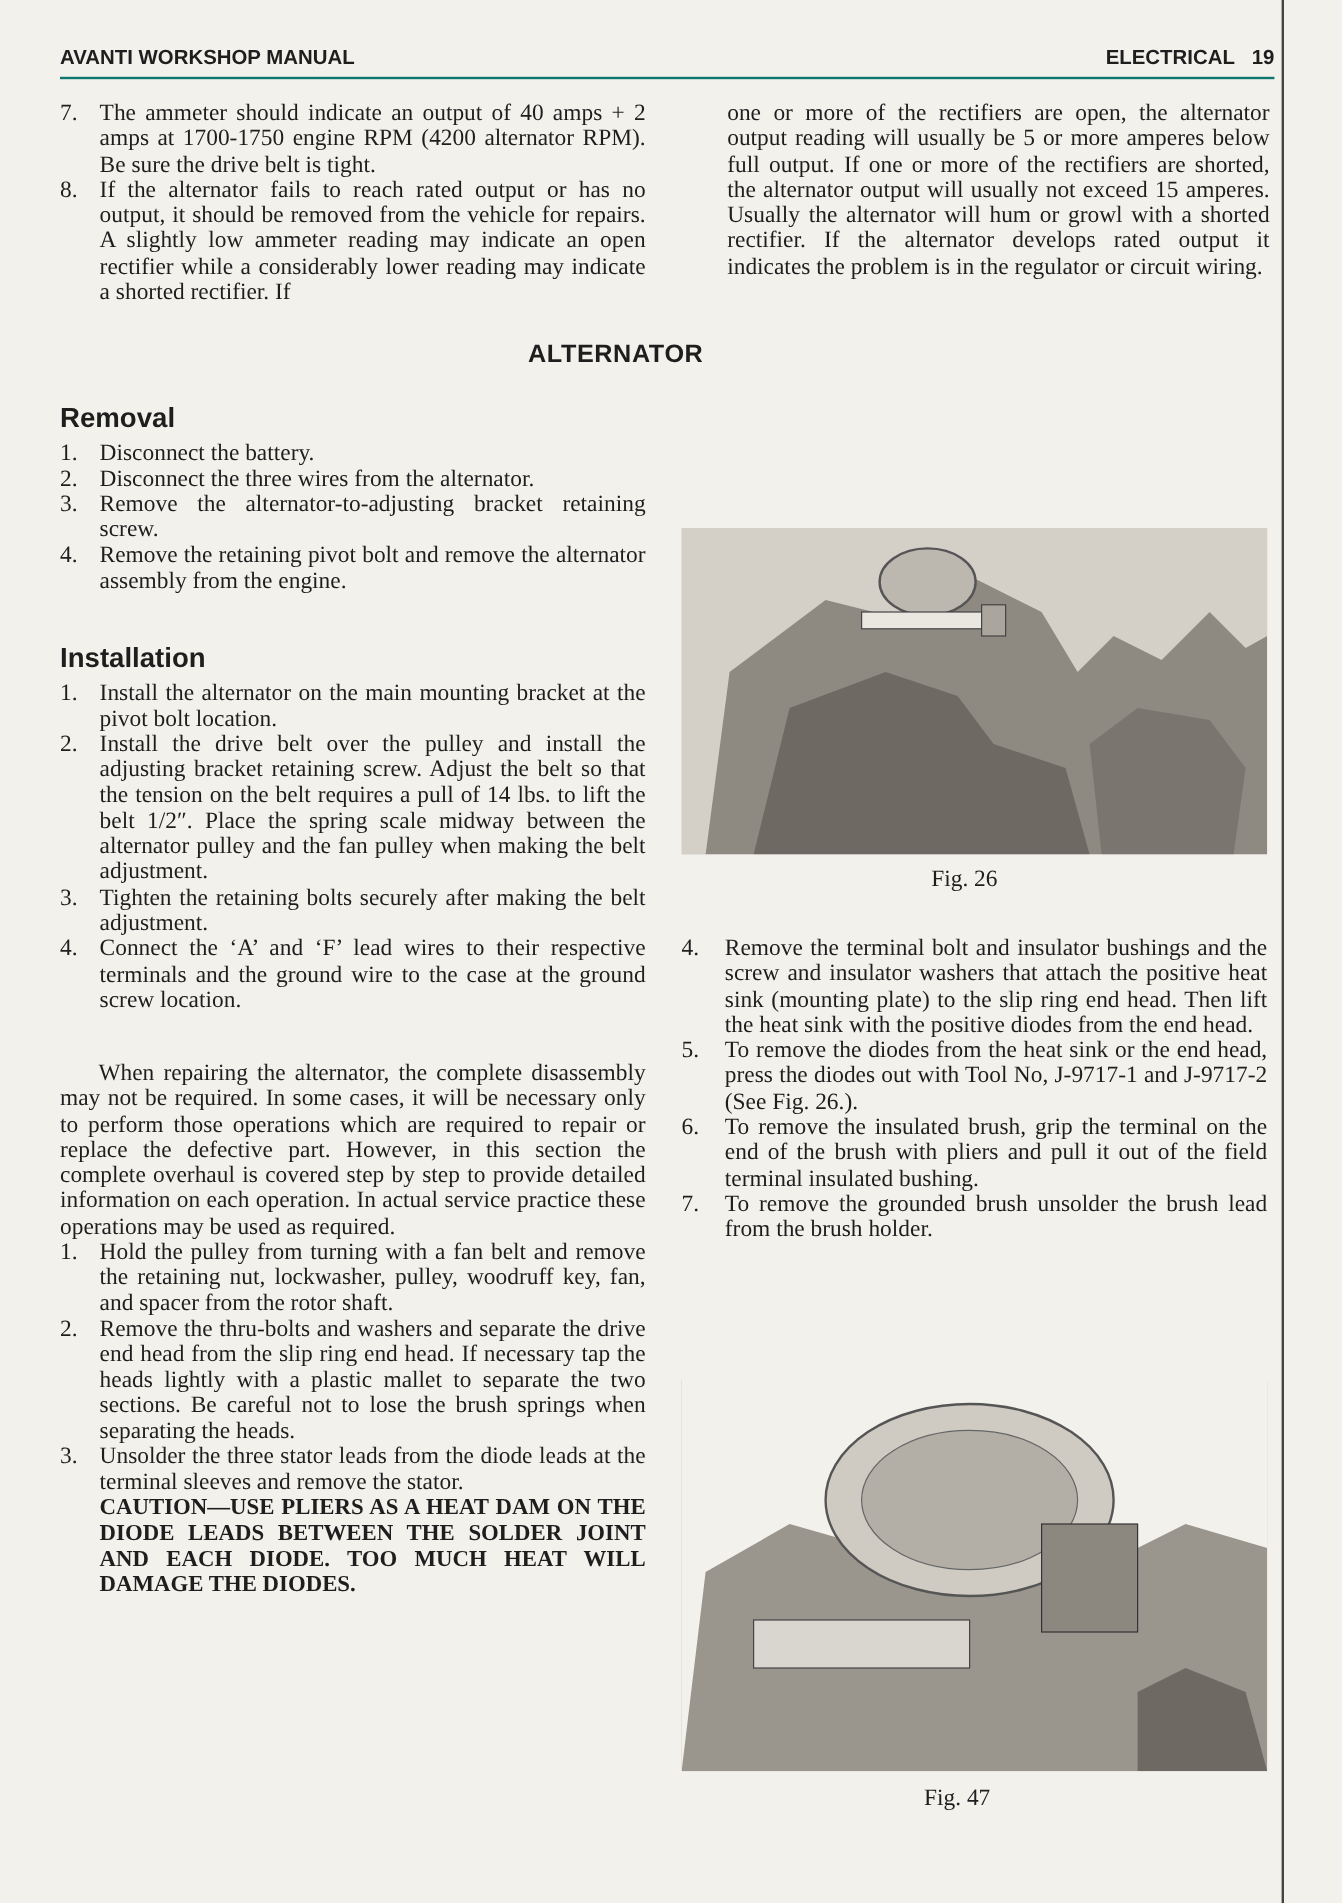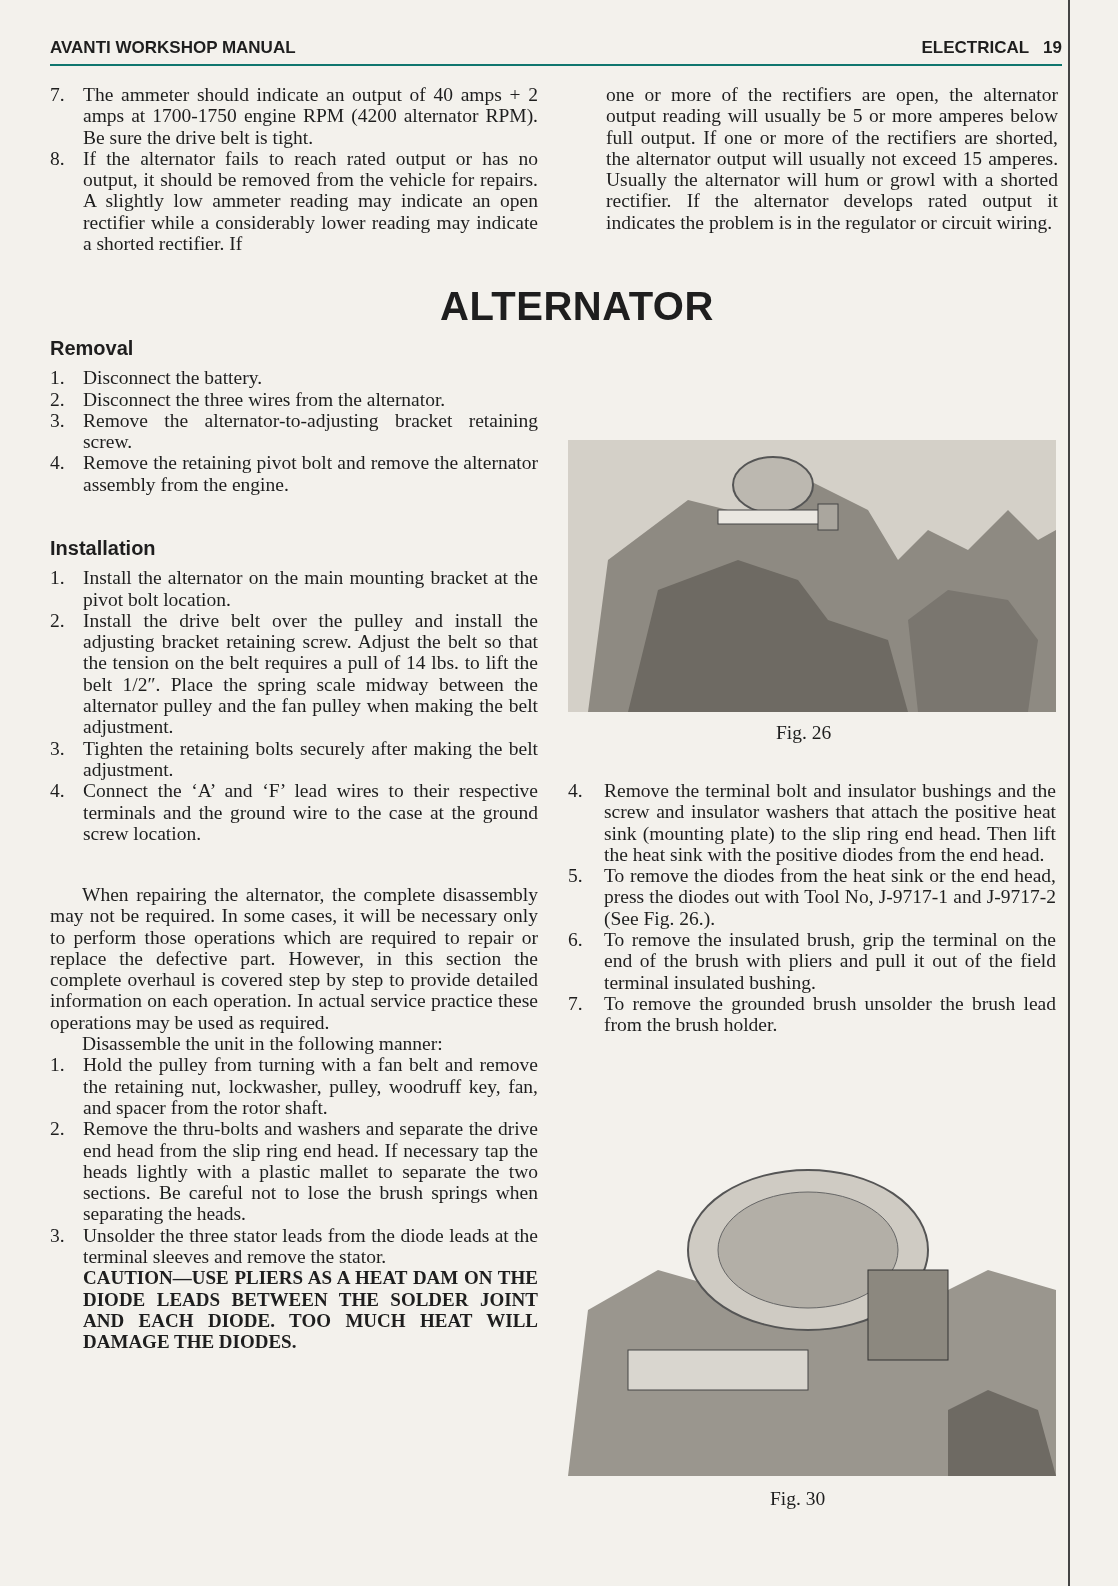--- a/index.html
+++ b/index.html
@@ -21,25 +21,25 @@
   .header .pg { margin-left: 14px; }
   .col { position: absolute; font-size: 19.5px; line-height: 21.3px; text-align: justify; }
   .col-left-top { left: 50px; top: 84px; width: 488px; }
   .col-right-top { left: 606px; top: 84px; width: 452px; }
   .item { display: flex; }
   .item .num { width: 33px; flex: none; }
   .item .txt { flex: 1; }
   .section-title {
     position: absolute; left: 440px; top: 284px;
     font-family: "Liberation Sans", "DejaVu Sans", sans-serif;
-    font-weight: bold; font-size: 40px; letter-spacing: 0.5px;
+    font-weight: bold; font-size: 21px; letter-spacing: 0.5px;
   }
   .subhead {
     font-family: "Liberation Sans", "DejaVu Sans", sans-serif;
-    font-weight: bold; font-size: 20px; margin: 0 0 8px 0;
+    font-weight: bold; font-size: 23px; margin: 0 0 8px 0;
   }
   .block { position: absolute; left: 50px; width: 488px; font-size: 19.5px; line-height: 21.3px; text-align: justify; }
   .removal { top: 338px; }
   .installation { top: 538px; }
   .disassembly { top: 884px; }
   .para { text-indent: 32px; }
   .caution { font-weight: bold; font-size: 19px; line-height: 21.3px; margin-left: 33px; }
   .caution .lbl { display: inline; margin-top: 39px; }
   .fig { position: absolute; background: #cfcbc3; overflow: hidden; }
   .fig26 { left: 568px; top: 440px; width: 488px; height: 272px; }
@@ -112,21 +112,20 @@
       <span class="txt">Tighten the retaining bolts securely after making the belt adjustment.</span>
     </div>
   <div class="item">
       <span class="num">4.</span>
       <span class="txt">Connect the ‘A’ and ‘F’ lead wires to their respective terminals and the ground wire to the case at the ground screw location.</span>
     </div>
 </div>
 
 <div class="block disassembly">
   <div class="para">When repairing the alternator, the complete disassembly may not be required. In some cases, it will be necessary only to perform those operations which are required to repair or replace the defective part. However, in this section the complete overhaul is covered step by step to provide detailed information on each operation. In actual service practice these operations may be used as required.</div>
-  <div class="para">Disassemble the unit in the following manner:</div>
   <div class="item">
       <span class="num">1.</span>
       <span class="txt">Hold the pulley from turning with a fan belt and remove the retaining nut, lockwasher, pulley, woodruff key, fan, and spacer from the rotor shaft.</span>
     </div>
   <div class="item">
       <span class="num">2.</span>
       <span class="txt">Remove the thru-bolts and washers and separate the drive end head from the slip ring end head. If necessary tap the heads lightly with a plastic mallet to separate the two sections. Be careful not to lose the brush springs when separating the heads.</span>
     </div>
   <div class="item">
       <span class="num">3.</span>
@@ -173,15 +172,15 @@
   <svg viewBox="0 0 488 326" preserveAspectRatio="none">
     <rect x="0" y="0" width="488" height="326" fill="#f3f1ec"></rect>
     <path d="M0 326 L20 160 L90 120 L160 140 L220 110 L300 130 L360 150 L420 120 L488 140 L488 326 Z" fill="#9a968e"></path>
     <ellipse cx="240" cy="100" rx="120" ry="80" fill="#cfcbc3" stroke="#555" stroke-width="2"></ellipse>
     <ellipse cx="240" cy="100" rx="90" ry="58" fill="#b3afa7" stroke="#666"></ellipse>
     <rect x="300" y="120" width="80" height="90" fill="#8c887f" stroke="#333"></rect>
     <rect x="60" y="200" width="180" height="40" fill="#d9d6cf" stroke="#444"></rect>
     <path d="M380 260 L420 240 L470 260 L488 326 L380 326 Z" fill="#6e6a63"></path>
   </svg>
 </div>
-<div class="caption cap27">Fig. 30</div>
+<div class="caption cap27">Fig. 47</div>
 
 <div class="margin-rule"></div>
 
 </body></html>

